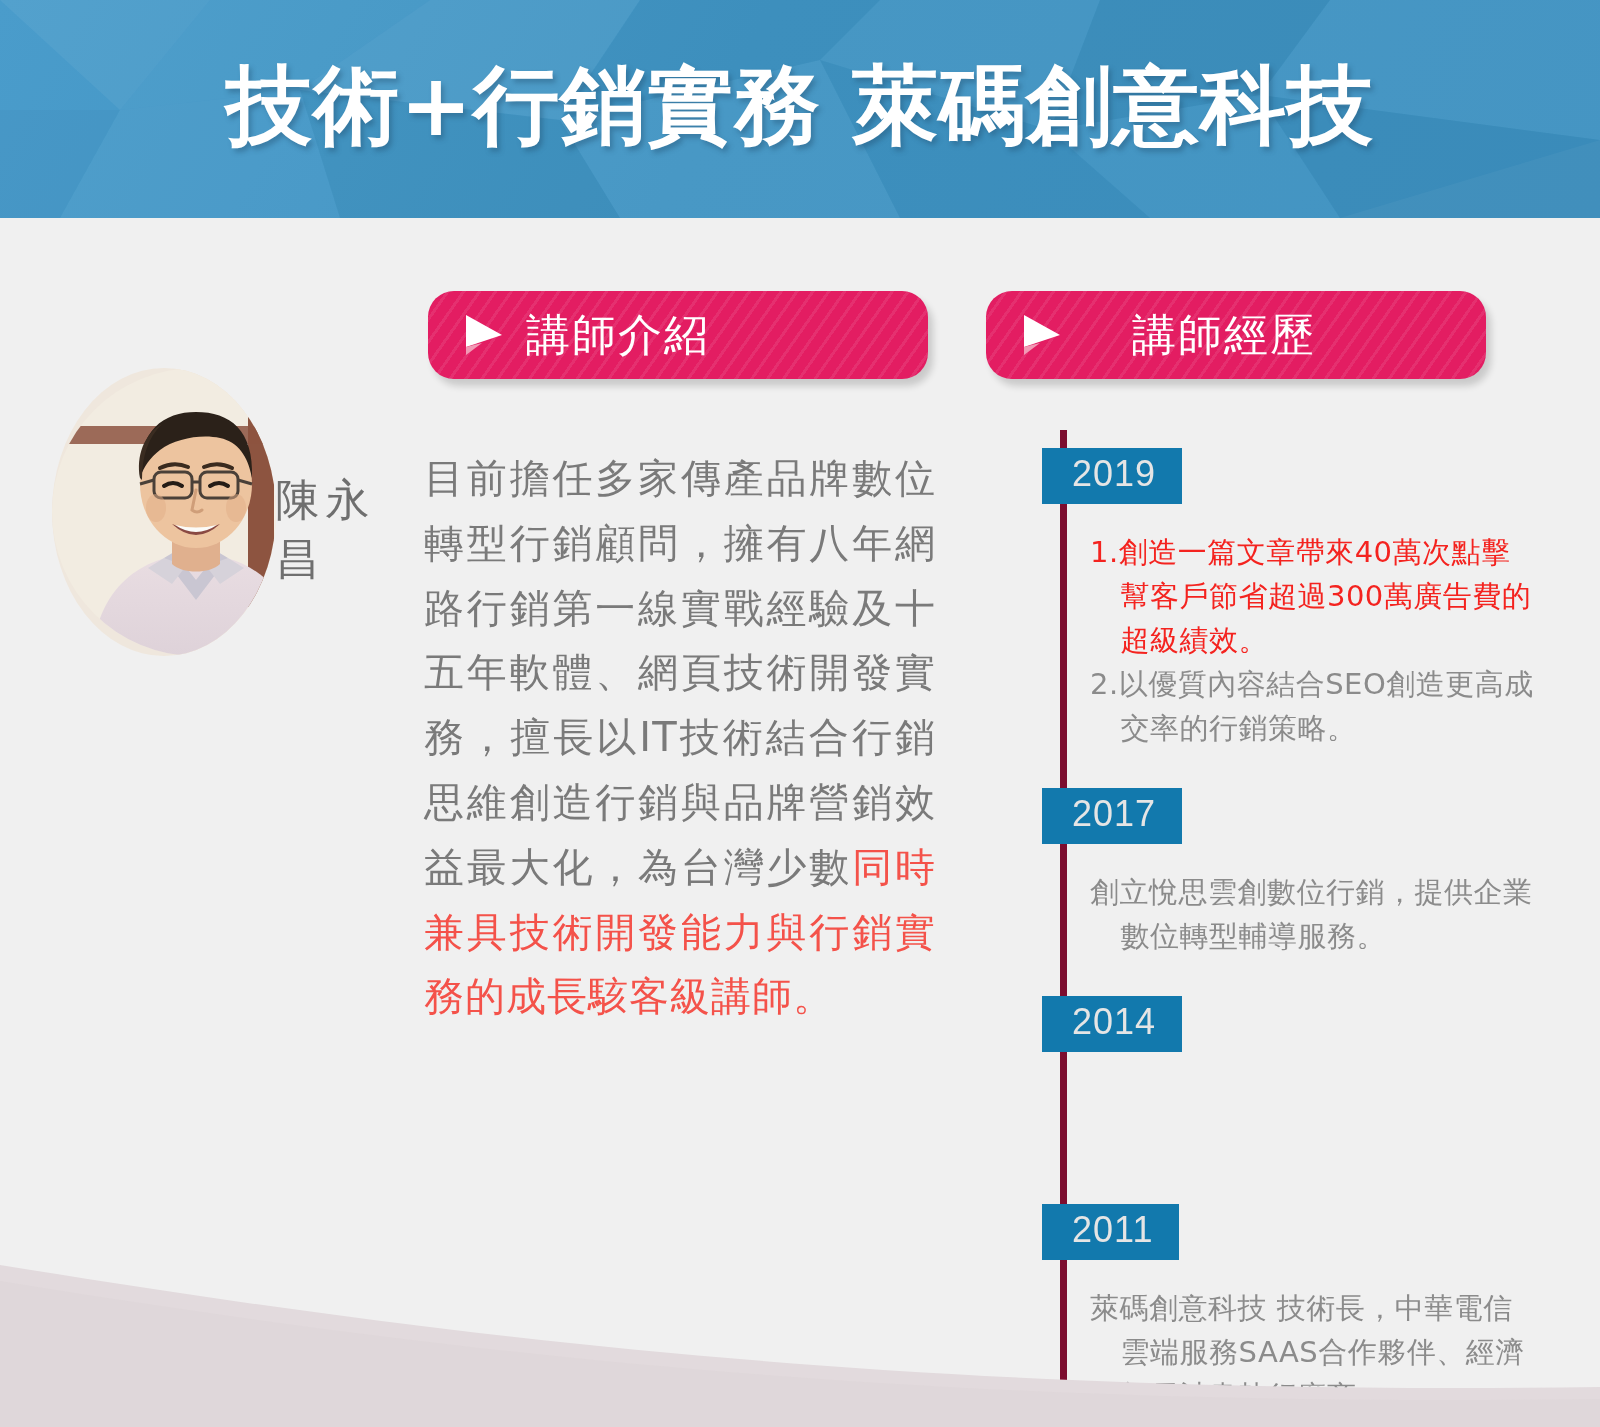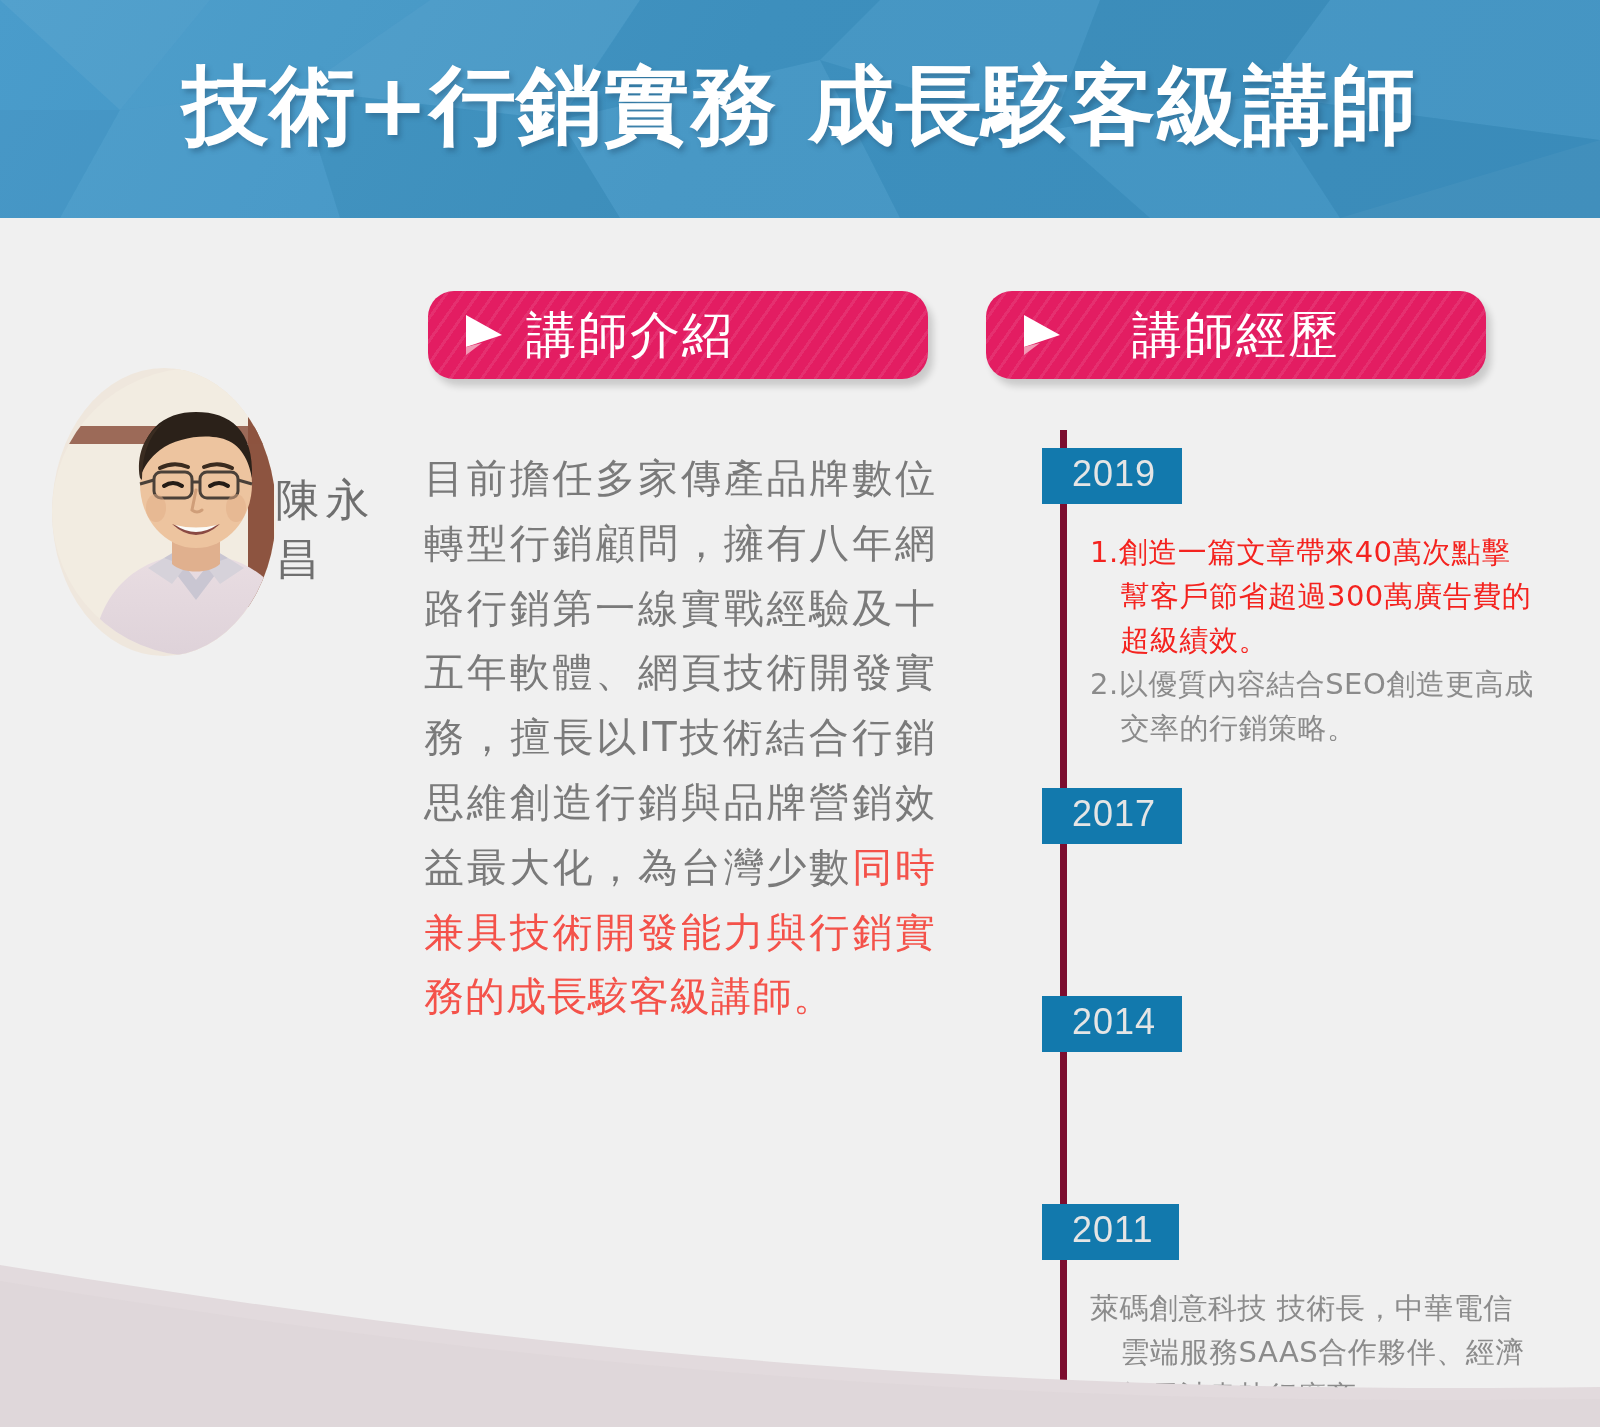--- a/index.html
+++ b/index.html
@@ -106,21 +106,21 @@
     padding-left: 36px;
   }
   .badge .play-icon {
     width: 40px;
     height: 44px;
     margin-right: 22px;
     flex: 0 0 auto;
   }
   .badge .badge-text {
     color: #ffffff;
-    font-size: 50px;
+    font-size: 44px;
     letter-spacing: 2px;
     font-family: Liberation Serif, serif;
   }
   #badge-intro { left: 428px; top: 291px; width: 500px; }
   #badge-exp   { left: 986px; top: 291px; width: 500px; gap: 48px; }
 
   
   .bio {
     position: absolute;
     left: 424px;
@@ -190,21 +190,21 @@
     <polygon points="1330,0 1600,0 1600,140 1260,95" fill="#ffffff" opacity="0.05"></polygon>
     <polygon points="0,110 120,110 60,218 0,218" fill="#000000" opacity="0.02"></polygon>
     <polygon points="120,110 300,90 340,218 60,218" fill="#ffffff" opacity="0.035"></polygon>
     <polygon points="300,90 560,120 620,218 340,218" fill="#000000" opacity="0.03"></polygon>
     <polygon points="560,120 820,60 900,218 620,218" fill="#ffffff" opacity="0.05"></polygon>
     <polygon points="820,60 1050,130 1150,218 900,218" fill="#000000" opacity="0.025"></polygon>
     <polygon points="1050,130 1260,95 1340,218 1150,218" fill="#ffffff" opacity="0.04"></polygon>
     <polygon points="1260,95 1600,140 1600,218 1340,218" fill="#000000" opacity="0.03"></polygon>
     <polygon points="1340,218 1600,140 1600,218" fill="#ffffff" opacity="0.04"></polygon>
   </svg>
-  <div class="header-title">技術+行銷實務 成長駭客級講師</div>
+  <div class="header-title">技術+行銷實務 萊碼創意科技</div>
 </div>
 
 <div class="profile">
   <div class="avatar">
     <svg viewBox="0 0 288 288">
       <defs>
         <clipPath id="circ">
             <circle cx="144" cy="144" r="144"></circle>
           </clipPath>
         <linearGradient id="shirtg" x1="0" y1="0" x2="0" y2="1">
@@ -282,21 +282,25 @@
   <div class="timeline-line" style="height: 1066px;"></div>
   <div id="timeline-items">
       <div class="tl-item" style="top: 18px;"><div class="year-badge">2019</div><div class="tl-body">
           <div class="entry red" style="color: rgb(244, 35, 31);">
             <span class="hang">1.創造一篇文章帶來40萬次點擊幫客戶節省超過300萬廣告費的超級績效。</span>
           </div>
           <div class="entry" style="color: rgb(139, 139, 139);">
             <span class="hang">2.以優質內容結合SEO創造更高成交率的行銷策略。</span>
           </div>
         </div></div>
-      <div class="tl-item" style="top: 358px;"><div class="year-badge">2017</div></div>
+      <div class="tl-item" style="top: 358px;"><div class="year-badge">2017</div><div class="tl-body">
+          <div class="entry" style="color: rgb(139, 139, 139);">
+            <span class="hang">創立悅思雲創數位行銷，提供企業數位轉型輔導服務。</span>
+          </div>
+        </div></div>
       <div class="tl-item" style="top: 566px;"><div class="year-badge">2014</div></div>
       <div class="tl-item" style="top: 774px;"><div class="year-badge">2011</div><div class="tl-body">
           <div class="entry" style="color: rgb(139, 139, 139);">
             <span class="hang">萊碼創意科技 技術長，中華電信雲端服務SAAS合作夥伴、經濟部雲計畫執行廠商。</span>
           </div>
         </div></div>
     </div>
 </div>
 
 <svg class="bottom-wave" viewBox="0 0 1600 190" preserveAspectRatio="none">

